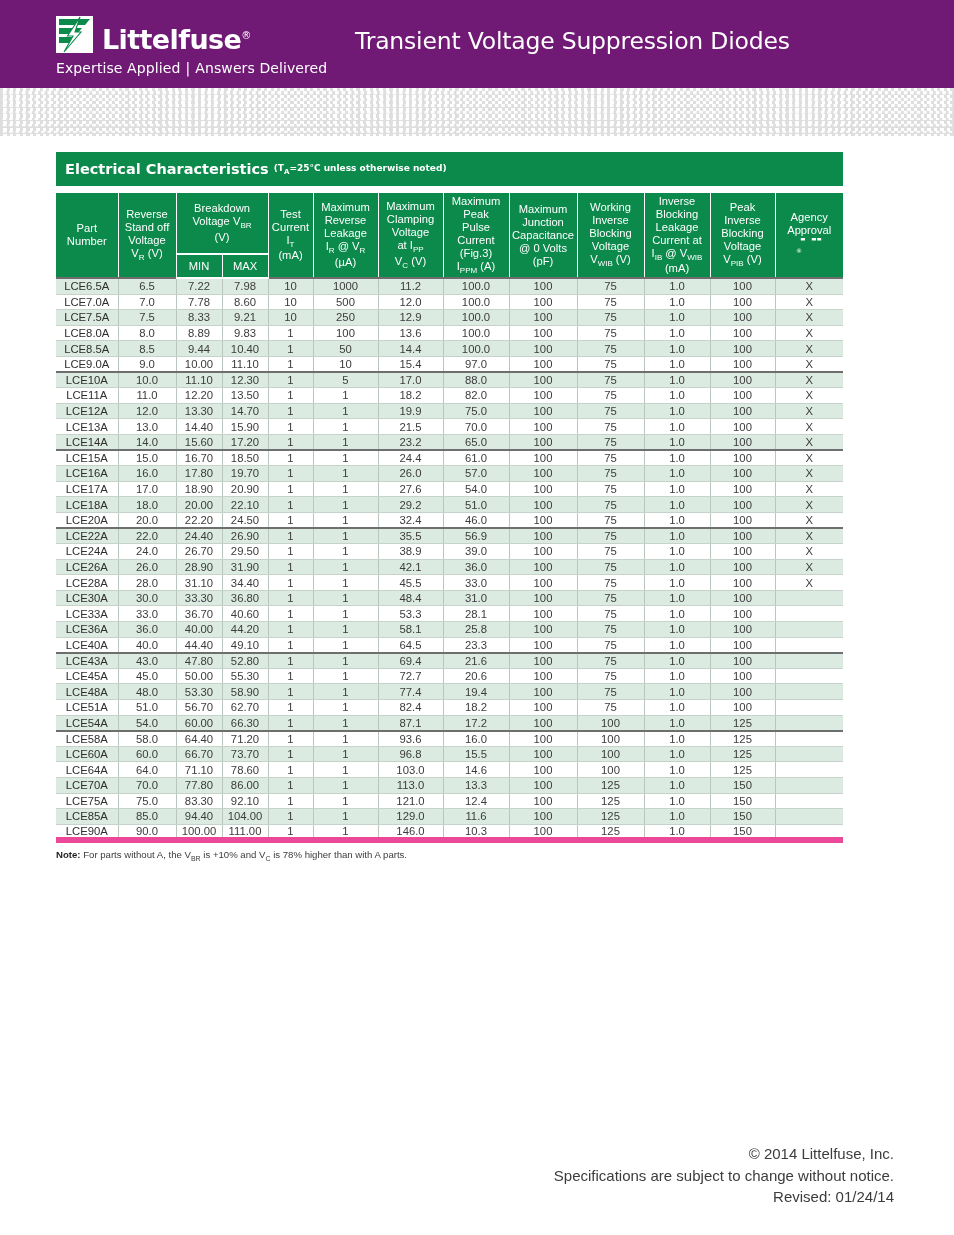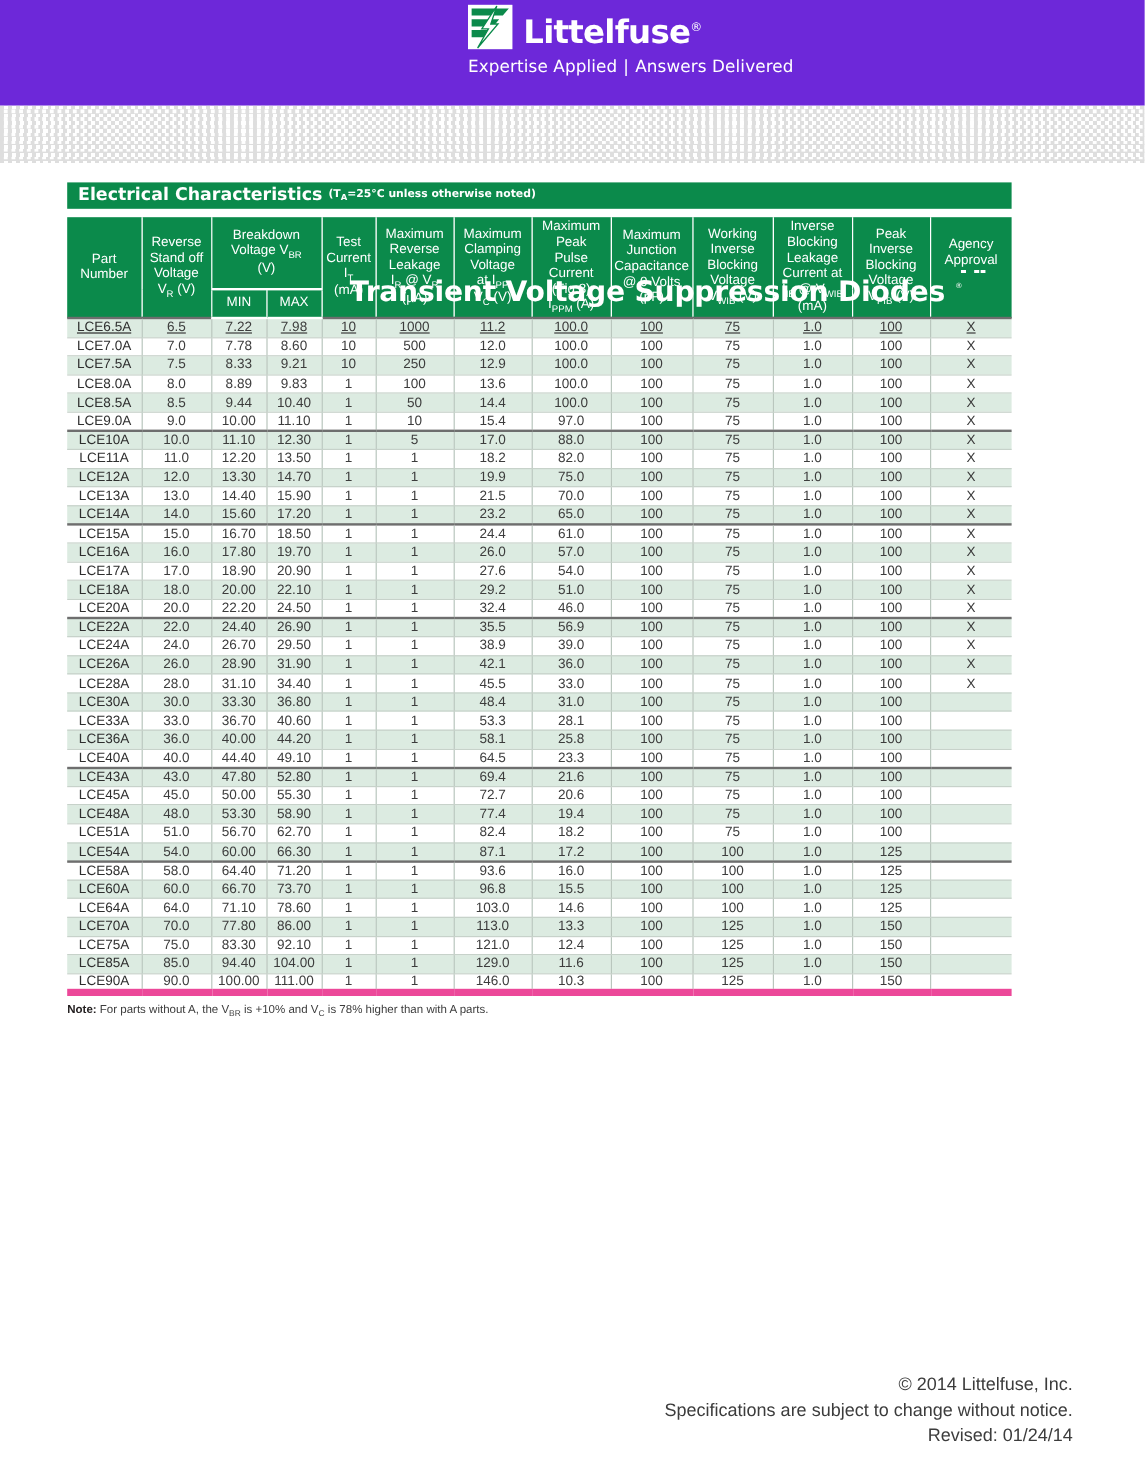--- a/index.html
+++ b/index.html
@@ -11,25 +11,24 @@
     font-family: "Liberation Sans", sans-serif;
     color: #231f20;
     position: relative;
     overflow: hidden;
   }
 
   
   .page-header {
     position: relative;
     height: 88px;
-    background: #6d28d9;
+    background: #701a75;
     display: flex;
     align-items: center;
     padding-left: 56px;
-    flex-direction: column;
   }
   .logo-block {
     width: 230px;
     flex: 0 0 230px;
     padding-top: 4px;
   }
   .logo-row {
     display: flex;
     align-items: flex-end;
     gap: 9px;
@@ -72,21 +71,21 @@
     display: inline-block;
     padding: 0 5px;
   }
 
   .title-block {
     padding-left: 69px;
     padding-bottom: 4px;
   }
   .title-main {
     font-size: 23.5px;
-    font-weight: bold;
+    font-weight: normal;
     color: #ffffff;
     line-height: 1.18;
     letter-spacing: -0.2px;
     font-family: "DejaVu Sans", sans-serif;
   }
   .title-sub {
     font-size: 16px;
     color: #ffffff;
     line-height: 1.3;
     margin-top: 2px;
@@ -117,21 +116,21 @@
       repeating-linear-gradient(to bottom, #000 0 3.2px, transparent 3.2px 6.6px);
   }
 
   
   .content {
     padding: 0 56px;
   }
   .section-bar {
     margin-top: 16px;
     background: #0b8a4b;
-    height: 22px;
+    height: 34px;
     display: flex;
     align-items: center;
     padding-left: 9px;
     width: 787px;
   }
   .section-title {
     color: #ffffff;
     font-size: 14.5px;
     font-weight: bold;
     font-family: "DejaVu Sans", sans-serif;
@@ -178,21 +177,21 @@
     border-left: 1px solid #b9c6bd;
     border-right: 1px solid #b9c6bd;
     border-bottom: 1px solid #c7d2ca;
     color: #3c3c3c;
     font-family: "Liberation Sans", sans-serif;
     white-space: nowrap;
   }
   table.ec td.partno { color: #2e2e2e; }
   table.ec tr.alt td { background: #dcebe1; }
   table.ec tr.group-end td { border-bottom: 2px solid #6e6e6e; }
-  table.ec tbody tr:first-child td { border-top: 2px solid #6e6e6e; text-decoration: underline; }
+  table.ec tbody tr:first-child td { border-top: 2px solid #6e6e6e; }
   table.ec tbody tr:last-child td { border-bottom: 6px solid #ec4899; }
   table.ec td.edge-l { border-left: none; }
   table.ec td.edge-r { border-right: none; }
 
   .thead-sep { border-bottom: 2px solid #ffffff; }
 
   .ul-mark {
     display: inline-block;
     margin-top: 1px;
   }

